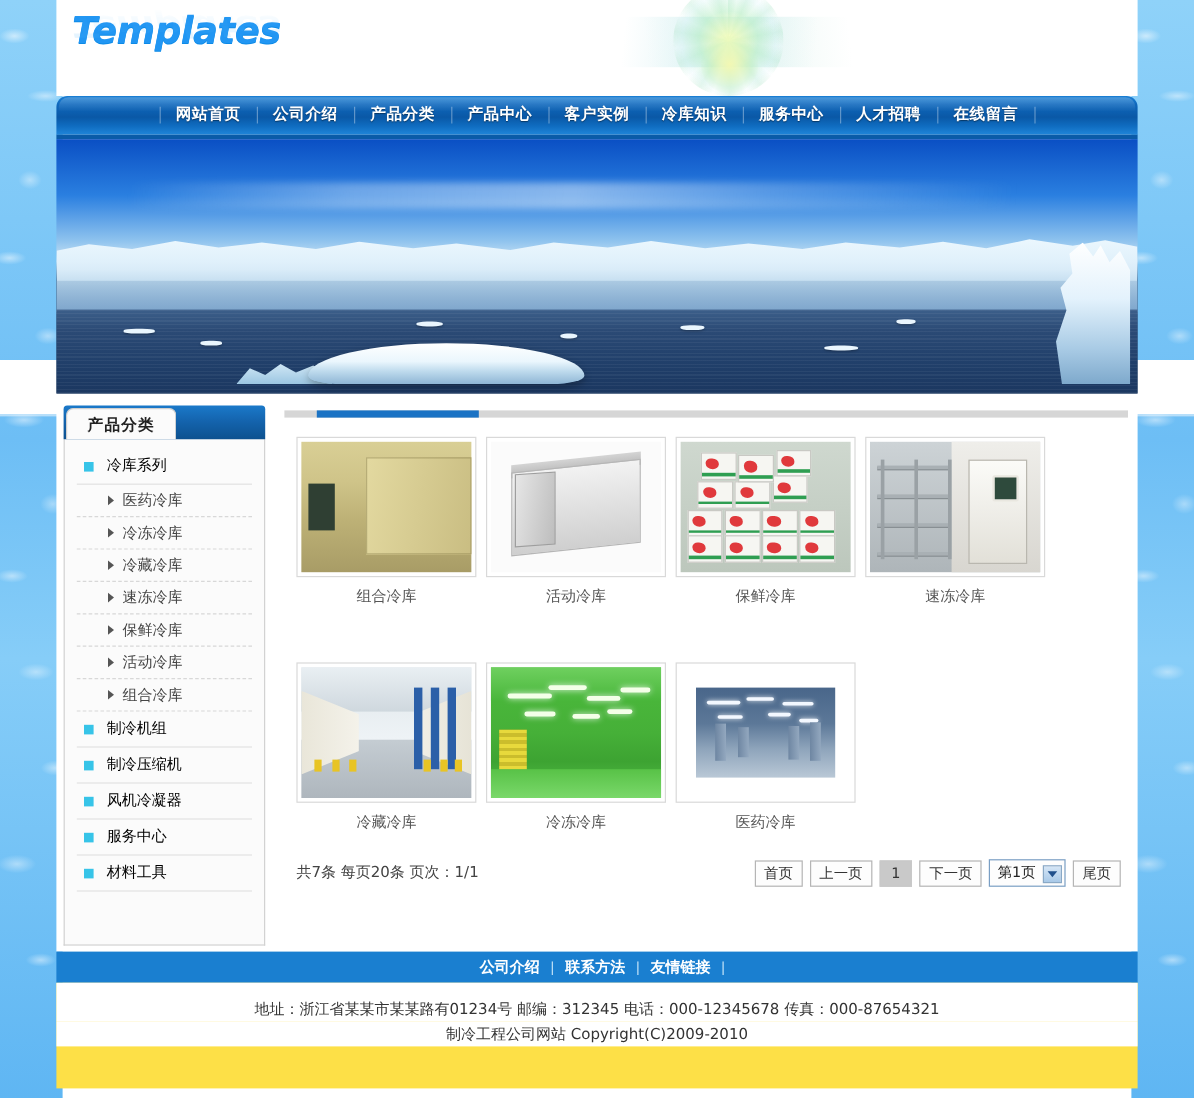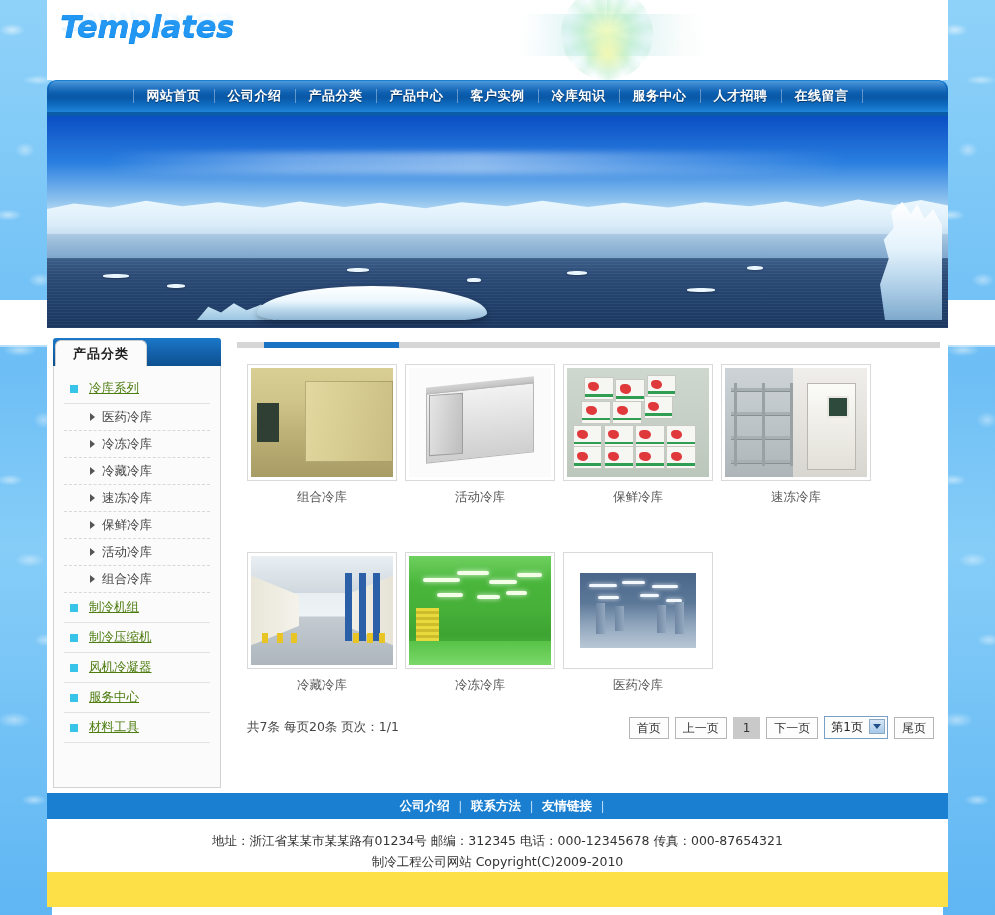--- a/index.html
+++ b/index.html
@@ -243,23 +243,22 @@
     display: flex; align-items: center;
     height: 30px;
     border-bottom: 1px solid #e2e2e2;
     padding-left: 6px;
     cursor: pointer;
   }
   .cat .sq {
     width: 8px; height: 8px; background: #37c4e8; margin-right: 11px; flex: none;
   }
   .cat .lbl {
-    font-size: 12.5px; color: #4d7c0f;
-    font-family: "DejaVu Sans", sans-serif;
-    text-decoration: underline;
+    font-size: 12.5px; color: #000000;
+    font-family: "DejaVu Sans", sans-serif;
   }
   .sub {
     display: flex; align-items: center;
     height: 27px;
     border-bottom: 1px dashed #d8d8d8;
     padding-left: 26px;
     cursor: pointer;
   }
   .sub .tri {
     width: 0; height: 0;
@@ -482,21 +481,21 @@
   }
   .pg-cur {
     background: #c9c9c9;
     border: 1px solid #c9c9c9;
     font-size: 12px; color: #333;
     padding: 3px 9px; margin-left: 6px;
     font-family: "DejaVu Sans", sans-serif;
     line-height: 14px;
   }
   .pg-select {
-    display: flex; align-items: flex-start;
+    display: flex; align-items: flex-end;
     border: 1px solid #7a9fc4;
     background: #fdfdfd;
     margin-left: 6px;
     padding: 2px 2px 2px 6px;
     cursor: pointer;
   }
   .pg-select .txt { font-size: 12px; color: #222; font-family: "DejaVu Sans", sans-serif; }
   .pg-select .arrow {
     width: 16px; height: 15px; margin-left: 6px;
     background: linear-gradient(180deg,#d6e6f6,#a8c9e8);

